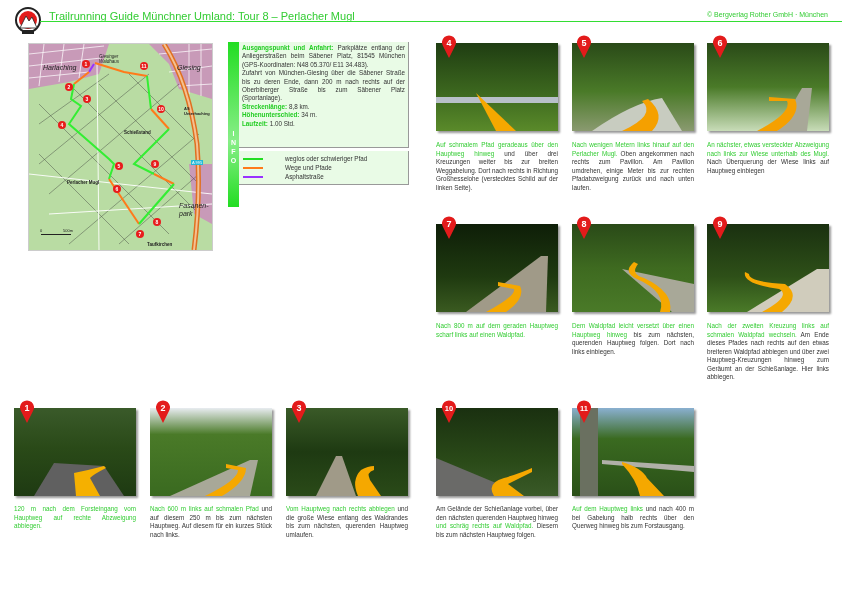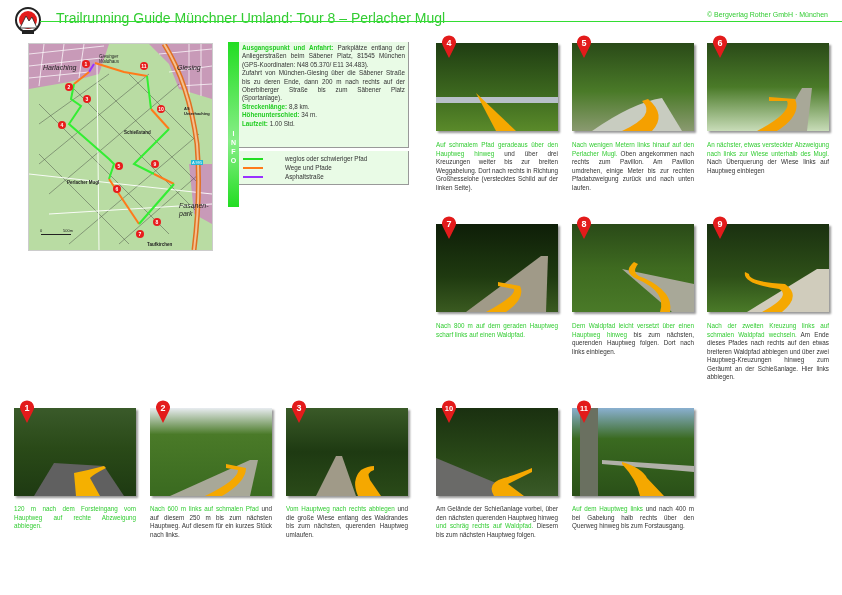--- a/index.html
+++ b/index.html
@@ -1,20 +1,20 @@
 <!DOCTYPE html>
 <html><head>
 <meta charset="utf-8">
 <style>
   html, body { margin:0; padding:0; }
   body { width:842px; height:595px; background:#ffffff; position:relative; overflow:hidden;
          font-family:"Liberation Sans", sans-serif; color:#333; }
   .abs { position:absolute; }
   .header-line { position:absolute; left:40px; top:21px; width:802px; height:1px; background:#33dd33; }
-  .title { position:absolute; left:56px; top:10px; font-size:14px; color:#33cc33; }
+  .title { position:absolute; left:49px; top:10px; font-size:11px; color:#33cc33; }
   .copyright { position:absolute; right:14px; top:11px; font-size:7px; color:#33cc33; }
   .logo { position:absolute; left:14px; top:6px; width:28px; height:30px; }
 
   .map { position:absolute; left:28px; top:43px; width:183px; height:206px; background:#b8dba0; overflow:hidden; border:1px solid #ccc; }
 
   .info-bar { position:absolute; left:228px; top:42px; width:11px; height:165px;
               background:linear-gradient(to bottom,#22dd22,#88ee88 60%,#22dd22); }
   .info-bar span { position:absolute; left:0; width:11px; text-align:center; color:#fff; font-weight:bold; font-size:7px; }
   .info-box { position:absolute; left:239px; top:42px; width:170px; height:106px; background:#e9fbe6;
               border-right:1px solid #999; border-bottom:1px solid #999; padding:2px 3px; box-sizing:border-box;

